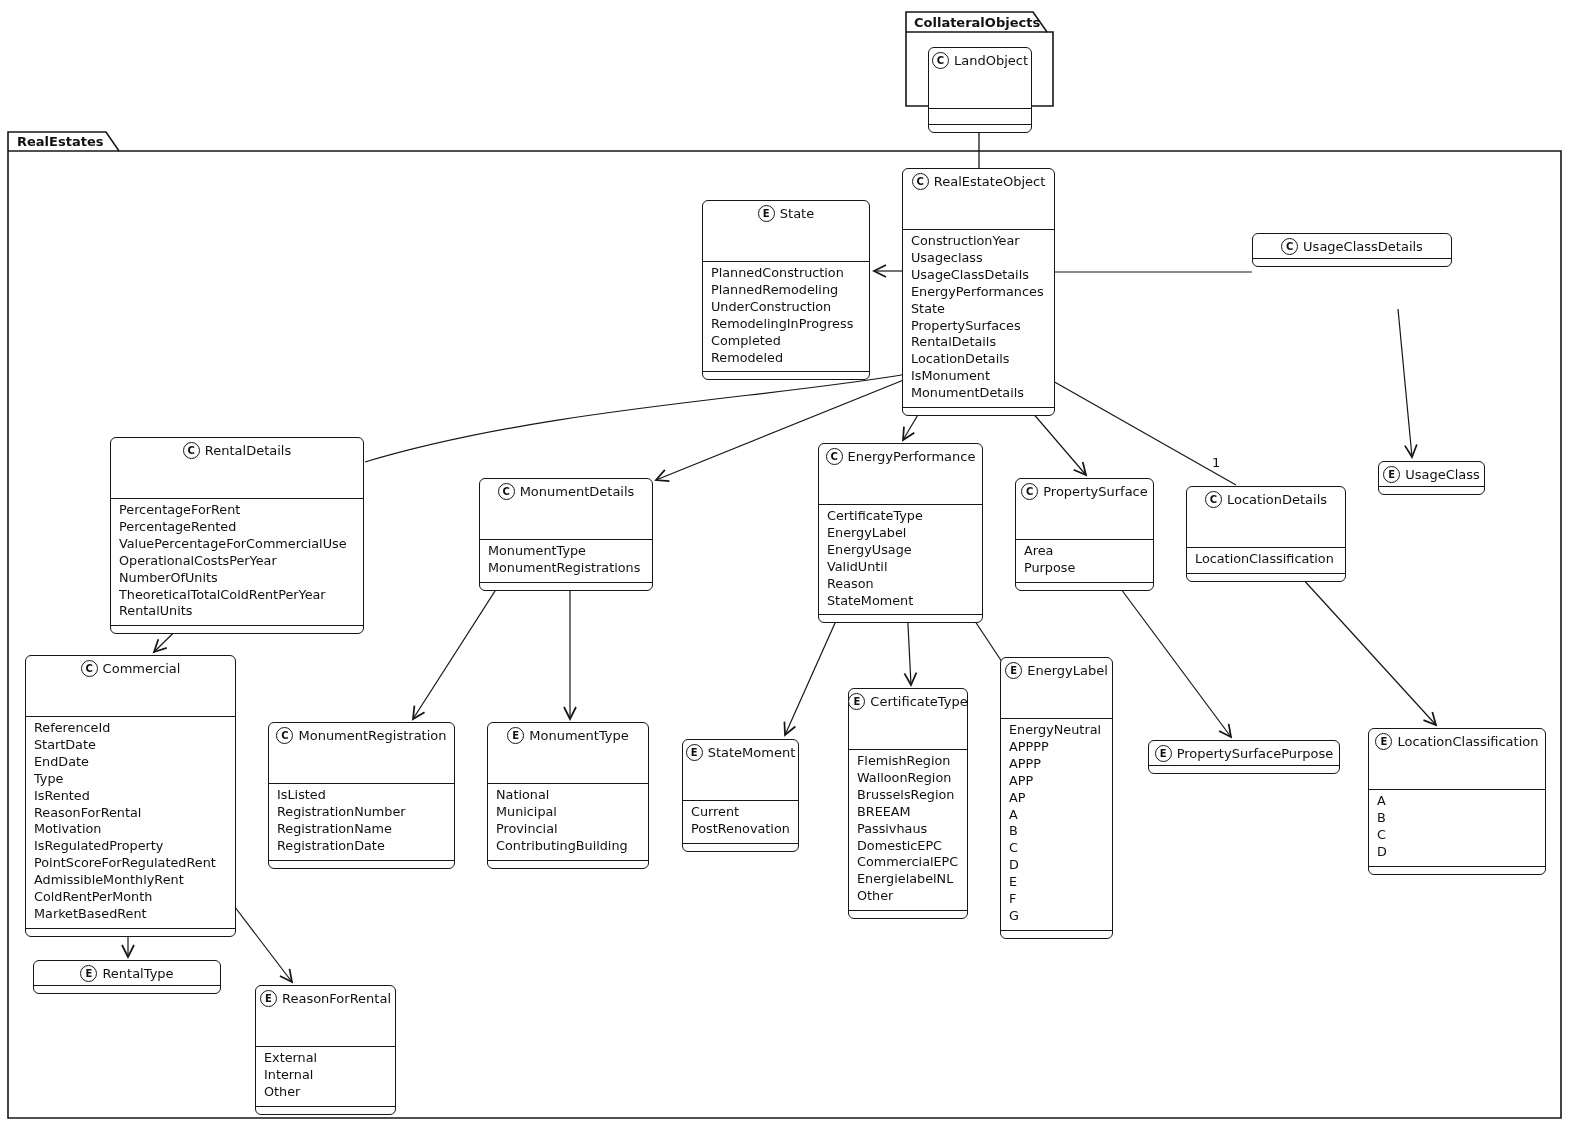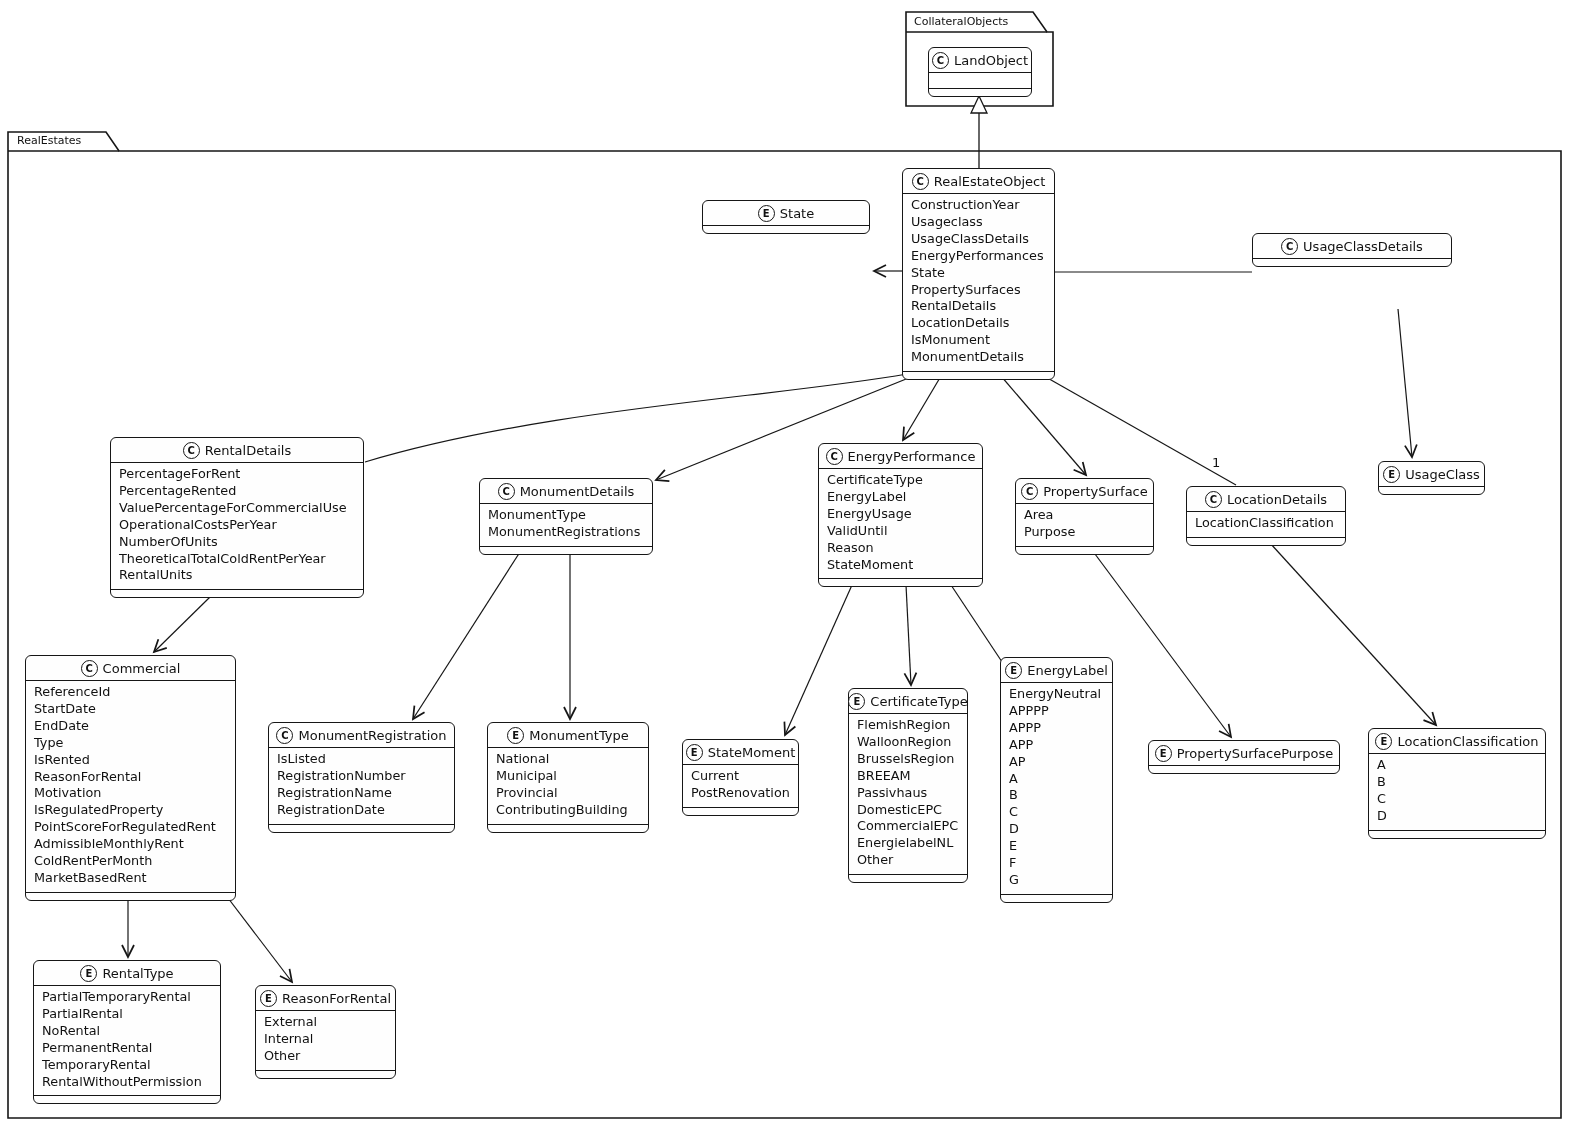--- a/index.html
+++ b/index.html
@@ -3,37 +3,37 @@
 <meta charset="utf-8">
 <style>
   html,body{margin:0;padding:0;background:#ffffff;}
   #canvas{
     position:relative;width:1594px;height:1140px;background:#ffffff;
     font-family:"DejaVu Sans","Liberation Sans",sans-serif;color:#111;
     overflow:hidden;
   }
   #edges{position:absolute;left:0;top:0;width:1594px;height:1140px;pointer-events:none;}
   .pkg-label{
-    position:absolute;font-size:11px;font-weight:normal;white-space:nowrap;z-index:3;
+    position:absolute;font-size:13px;font-weight:bold;white-space:nowrap;z-index:3;
   }
   .uml-class{
     position:absolute;box-sizing:border-box;background:#fefefe;
     border:1.4px solid #161616;border-radius:6px;z-index:2;
   }
   .cls-title{
     display:flex;align-items:center;justify-content:center;gap:5px;
     padding:4px 6px 3px 6px;white-space:nowrap;font-size:13px;
   }
   .cls-icon{
     display:inline-flex;align-items:center;justify-content:center;
     width:15px;height:15px;border:1.4px solid #161616;border-radius:50%;
     font-size:10px;font-weight:bold;flex:0 0 auto;background:#fff;
   }
   .cls-attrs{
-    border-top:1.4px solid #161616;padding:3px 8px 5px 8px;min-height:7px;
+    border-top:1.4px solid #161616;padding:3px 8px 5px 8px;min-height:7px;margin-top:36px;
   }
   .cls-attrs .attr-row{
     font-size:12.8px;line-height:16.9px;white-space:nowrap;
   }
   .cls-footer{border-top:1.4px solid #161616;height:7px;}
   .mult-label{position:absolute;font-size:13px;z-index:3;}
 </style>
 </head>
 <body>
 
@@ -112,20 +112,28 @@
         <div class="attr-row">IsMonument</div>
         <div class="attr-row">MonumentDetails</div>
       </div>
       <div class="cls-footer"></div>
     </div>
   <div class="uml-class" style="left:702px;top:200px;width:168px;">
       <div class="cls-title">
         <span class="cls-icon">E</span>
         <span>State</span>
       </div>
+      <div class="cls-attrs">
+        <div class="attr-row">PlannedConstruction</div>
+        <div class="attr-row">PlannedRemodeling</div>
+        <div class="attr-row">UnderConstruction</div>
+        <div class="attr-row">RemodelingInProgress</div>
+        <div class="attr-row">Completed</div>
+        <div class="attr-row">Remodeled</div>
+      </div>
       <div class="cls-footer"></div>
     </div>
   <div class="uml-class" style="left:1252px;top:233px;width:200px;">
       <div class="cls-title">
         <span class="cls-icon">C</span>
         <span>UsageClassDetails</span>
       </div>
       <div class="cls-footer"></div>
     </div>
   <div class="uml-class" style="left:110px;top:437px;width:254px;">
@@ -313,28 +321,20 @@
         <div class="attr-row">C</div>
         <div class="attr-row">D</div>
       </div>
       <div class="cls-footer"></div>
     </div>
   <div class="uml-class" style="left:33px;top:960px;width:188px;">
       <div class="cls-title">
         <span class="cls-icon">E</span>
         <span>RentalType</span>
       </div>
-      <div class="cls-attrs">
-        <div class="attr-row">PartialTemporaryRental</div>
-        <div class="attr-row">PartialRental</div>
-        <div class="attr-row">NoRental</div>
-        <div class="attr-row">PermanentRental</div>
-        <div class="attr-row">TemporaryRental</div>
-        <div class="attr-row">RentalWithoutPermission</div>
-      </div>
       <div class="cls-footer"></div>
     </div>
   <div class="uml-class" style="left:255px;top:985px;width:141px;">
       <div class="cls-title">
         <span class="cls-icon">E</span>
         <span>ReasonForRental</span>
       </div>
       <div class="cls-attrs">
         <div class="attr-row">External</div>
         <div class="attr-row">Internal</div>

